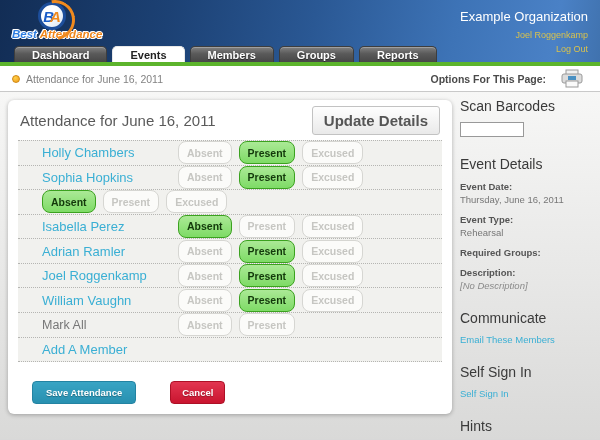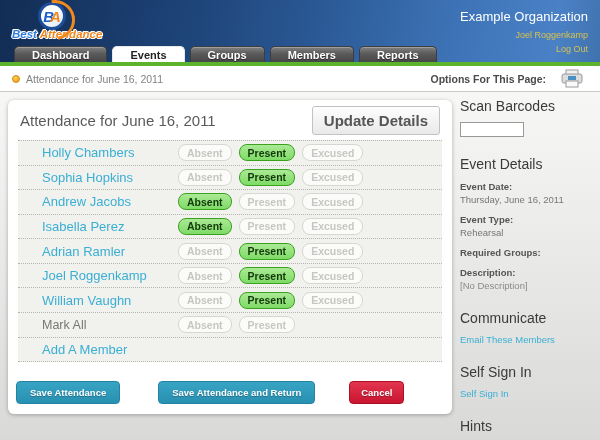--- a/index.html
+++ b/index.html
@@ -107,29 +107,29 @@
   }
   .att-row {
     flex:1; display:flex; align-items:center; padding:0 24px;
     border-bottom:1px dotted #b5b5b2;
   }
   .row-name { width:136px; font-size:13px; }
   .row-name.link { color:var(--link-cyan,#3aafd4); cursor:pointer; }
   .row-name.plain { color:#777; font-size:12.5px; }
   .row-btns { display:flex; gap:7px; }
   .status-btn {
-    font-size:10.5px; font-weight:bold; height:17px; line-height:14px;
+    font-size:10.5px; font-weight:bold; height:23px; line-height:14px;
     padding:0 8px; border-radius:8px;
     border:1px solid #d6d6d2; background:#fbfbf9; color:#c6c6c2;
   }
   .status-btn.sel {
     background:linear-gradient(#abe996,var(--selected-green,#7edb66));
     border-color:#3ba21f; color:#12380a;
   }
-  .actions { position:absolute; left:8px; bottom:10px; display:flex; align-items:center; }
+  .actions { position:absolute; left:24px; bottom:10px; display:flex; align-items:center; }
   .btn-save {
     font-size:9.5px; font-weight:bold; color:#fff;
     background:linear-gradient(#38a4c4,var(--save-teal,#2890b0));
     border:1px solid #2383a2; border-radius:4px; padding:5px 13px;
     text-shadow:0 1px 1px rgba(0,0,0,.3);
   }
   .btn-save.mid { margin-left:38px; }
   .btn-cancel {
     margin-left:34px;
     font-size:9.5px; font-weight:bold; color:#fff;
@@ -141,21 +141,21 @@
   
   .sidebar { position:absolute; left:460px; top:6px; width:136px; }
   .side-title { font-size:14px; font-weight:normal; color:#3a3a3a; margin:0; }
   .barcode-input {
     margin-top:8px; width:64px; height:15px;
     border:1px solid #999; font-size:10px; padding:1px 3px; display:block;
   }
   .mt-lg { margin-top:19px; }
   .field-label { font-size:9.5px; font-weight:bold; color:#555; margin-top:9px; }
   .field-value { font-size:9.5px; color:#777; margin-top:2px; }
-  .field-value.empty { color:#8a8a8a; }
+  .field-value.empty { font-style:italic; color:#8a8a8a; }
   .side-link {
     display:block; font-size:9.5px; color:var(--link-cyan,#3aafd4);
     text-decoration:none; margin-top:8px; white-space:nowrap;
   }
 </style>
 </head>
 <body>
 
 <div class="header">
   <div class="logo">
@@ -171,22 +171,22 @@
 
   <div class="org-block">
     <div class="org-name">Example Organization</div>
     <a class="org-link">Joel Roggenkamp</a>
     <a class="org-link">Log Out</a>
   </div>
 
   <div class="tabs">
     <div class="tab">Dashboard</div>
     <div class="tab active">Events</div>
+    <div class="tab">Members</div>
     <div class="tab">Groups</div>
-    <div class="tab">Members</div>
     <div class="tab">Reports</div>
   </div>
 </div>
 
 <div class="green-bar"></div>
 
 <div class="crumb-bar">
   <span class="crumb-dot"></span>
   <span class="crumb-text">Attendance for June 16, 2011</span>
   <span class="options-label">Options For This Page:</span>
@@ -217,21 +217,20 @@
         </div>
         <div class="att-row">
           <span class="row-name link">Sophia Hopkins</span>
           <span class="row-btns">
             <button class="status-btn">Absent</button>
             <button class="status-btn sel">Present</button>
             <button class="status-btn">Excused</button>
           </span>
         </div>
         <div class="att-row">
-          <span class="row-name link">Andrew Jacobs</span>
           <span class="row-btns">
             <button class="status-btn sel">Absent</button>
             <button class="status-btn">Present</button>
             <button class="status-btn">Excused</button>
           </span>
         </div>
         <div class="att-row">
           <span class="row-name link">Isabella Perez</span>
           <span class="row-btns">
             <button class="status-btn sel">Absent</button>
@@ -270,21 +269,20 @@
             <button class="status-btn">Present</button>
           </span>
         </div>
         <div class="att-row">
           <span class="row-name link">Add A Member</span>
         </div>
       </div>
 
     <div class="actions">
       <button class="btn-save">Save Attendance</button>
-      <button class="btn-save mid">Save Attendance and Return</button>
       <button class="btn-cancel">Cancel</button>
     </div>
   </div>
 
   <div class="sidebar">
     <h2 class="side-title">Scan Barcodes</h2>
     <input class="barcode-input" value="" style="">
 
     <h2 class="side-title mt-lg">Event Details</h2>
     <div class="field-label">Event Date:</div>

